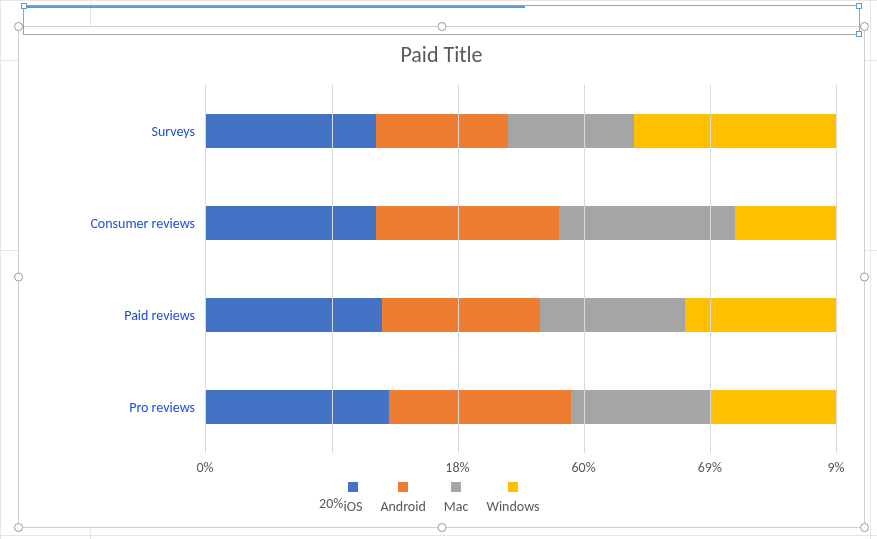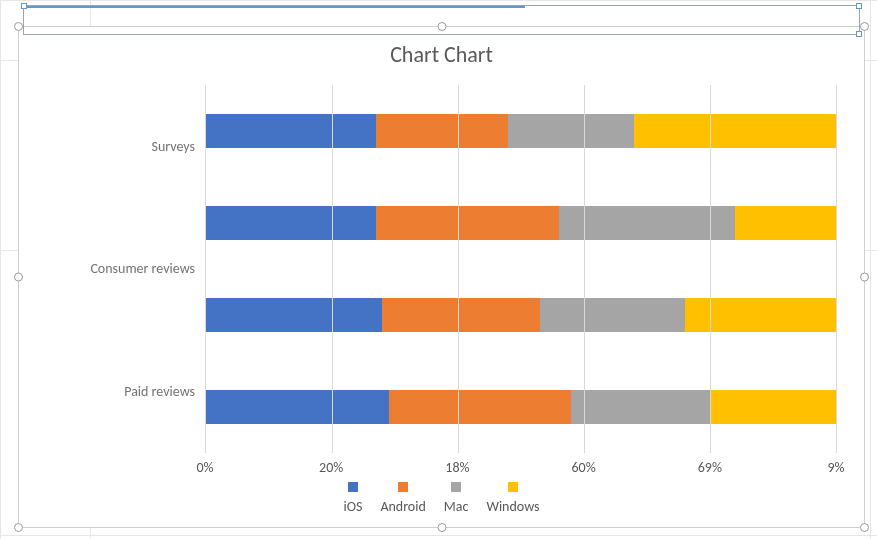--- a/index.html
+++ b/index.html
@@ -86,21 +86,21 @@
       bottom: 74px;
       display: flex;
     }
     .y-axis {
       width: 140px;
       display: flex;
       flex-direction: column;
       justify-content: space-around;
       text-align: right;
       padding-right: 10px;
-      color: #737373;
+      color: #1d4ed8;
       font-size: 14px;
       align-items: flex-end;
     }
     .plot-area {
       flex: 1;
       position: relative;
       border-left: 1px solid #d9d9d9;
     }
     .gridline {
       position: absolute;
@@ -180,27 +180,28 @@
 
   <span class="selection-handle sh-tl"></span>
   <span class="selection-handle sh-tm"></span>
   <span class="selection-handle sh-tr"></span>
   <span class="selection-handle sh-ml"></span>
   <span class="selection-handle sh-mr"></span>
   <span class="selection-handle sh-bl"></span>
   <span class="selection-handle sh-bm"></span>
   <span class="selection-handle sh-br"></span>
 
-  <div class="chart-title">Chart Chart</div>
+  <div class="chart-title">Paid Title</div>
 
   <div class="plot-wrap">
     <div class="y-axis" id="y-axis">
         <div>Surveys</div>
         <div>Consumer reviews</div>
         <div>Paid reviews</div>
+        <div>Pro reviews</div>
       </div>
     <div class="plot-area" id="plot">
       <div class="bars" id="bars">
           <div class="bar-row">
             <div class="seg" title="iOS: 27%" style="width: 27%; background: rgb(68, 114, 196);"></div>
             <div class="seg" title="Android: 21%" style="width: 21%; background: rgb(237, 125, 49);"></div>
             <div class="seg" title="Mac: 20%" style="width: 20%; background: rgb(165, 165, 165);"></div>
             <div class="seg" title="Windows: 32%" style="width: 32%; background: rgb(255, 192, 0);"></div>
           </div>
           <div class="bar-row">
@@ -225,21 +226,21 @@
     <div class="gridline" style="left: 20%;"></div>
         <div class="gridline" style="left: 40%;"></div>
         <div class="gridline" style="left: 60%;"></div>
         <div class="gridline" style="left: 80%;"></div>
         <div class="gridline" style="left: 100%;"></div>
       </div>
   </div>
 
   <div class="x-axis" id="x-axis">
       <div class="x-tick" style="left: 0%;">0%</div>
-      <div class="x-tick" style="left: 20%;">20%</div>
+      <div class="x-tick" style="left: 20%; margin-top: 36px;">20%</div>
       <div class="x-tick" style="left: 40%;">18%</div>
       <div class="x-tick" style="left: 60%;">60%</div>
       <div class="x-tick" style="left: 80%;">69%</div>
       <div class="x-tick" style="left: 100%;">9%</div>
     </div>
 
   <div class="legend" id="legend">
       <span class="legend-item">
         <span class="swatch" style="background: rgb(68, 114, 196);"></span>
         <span>iOS</span>

